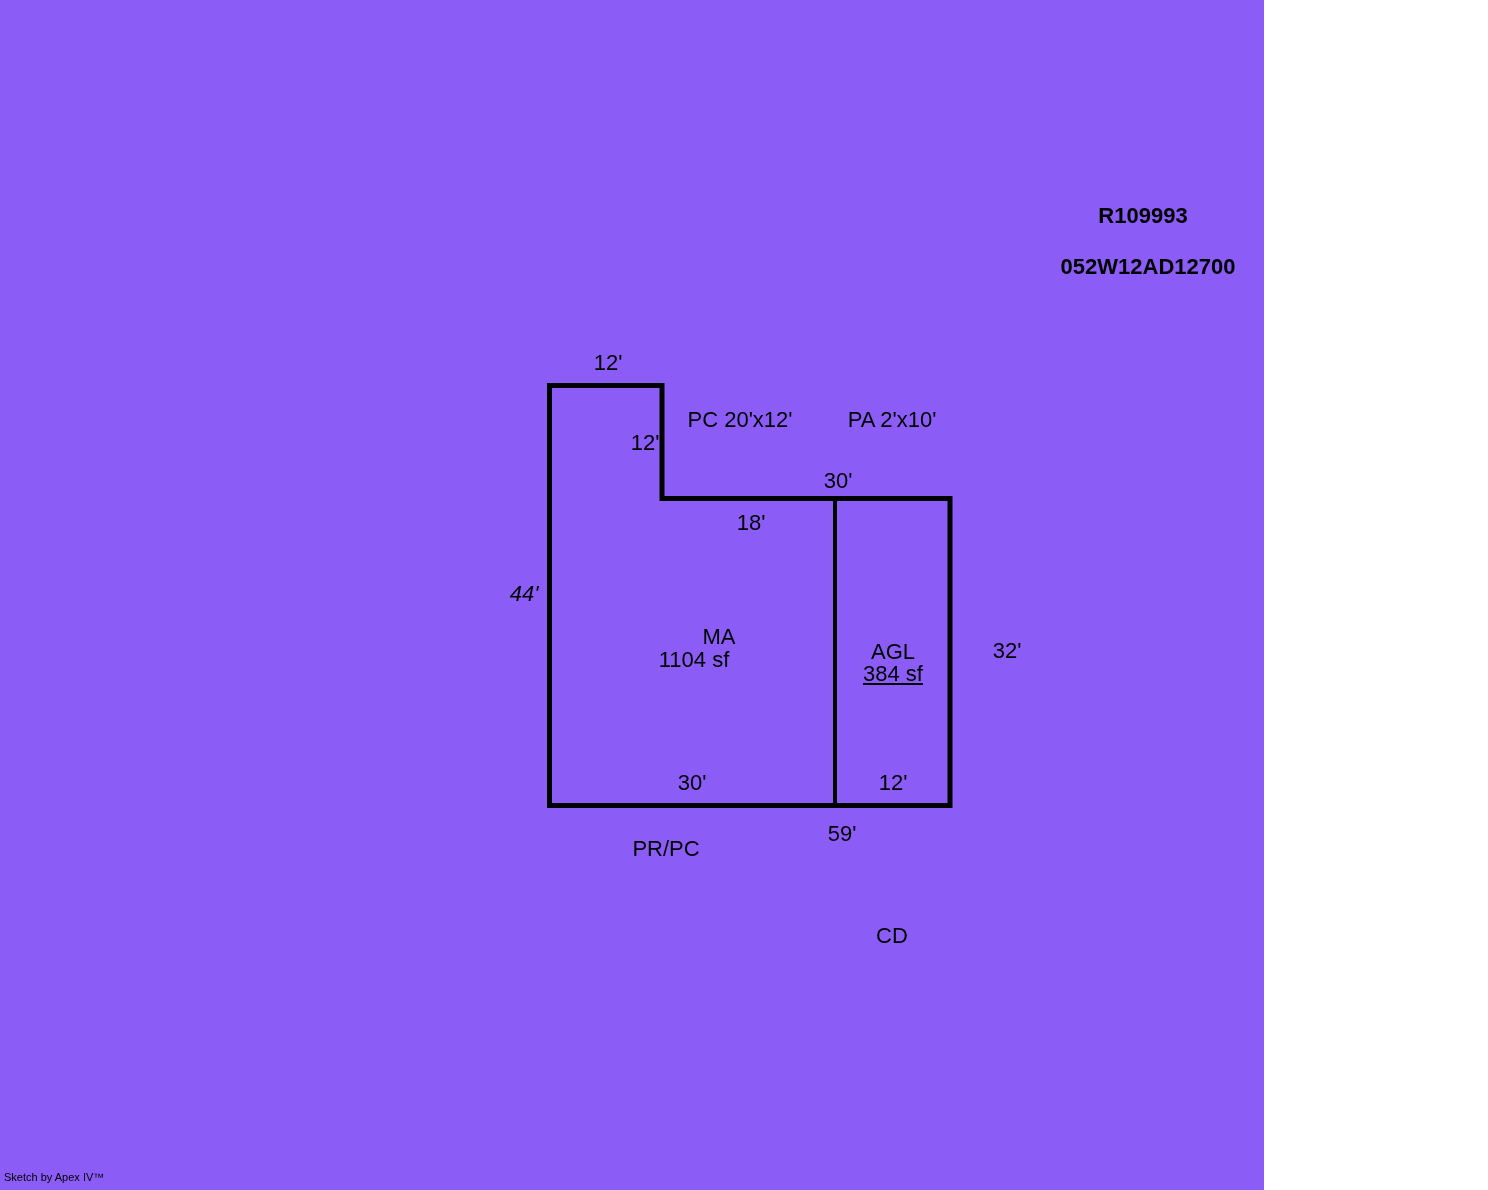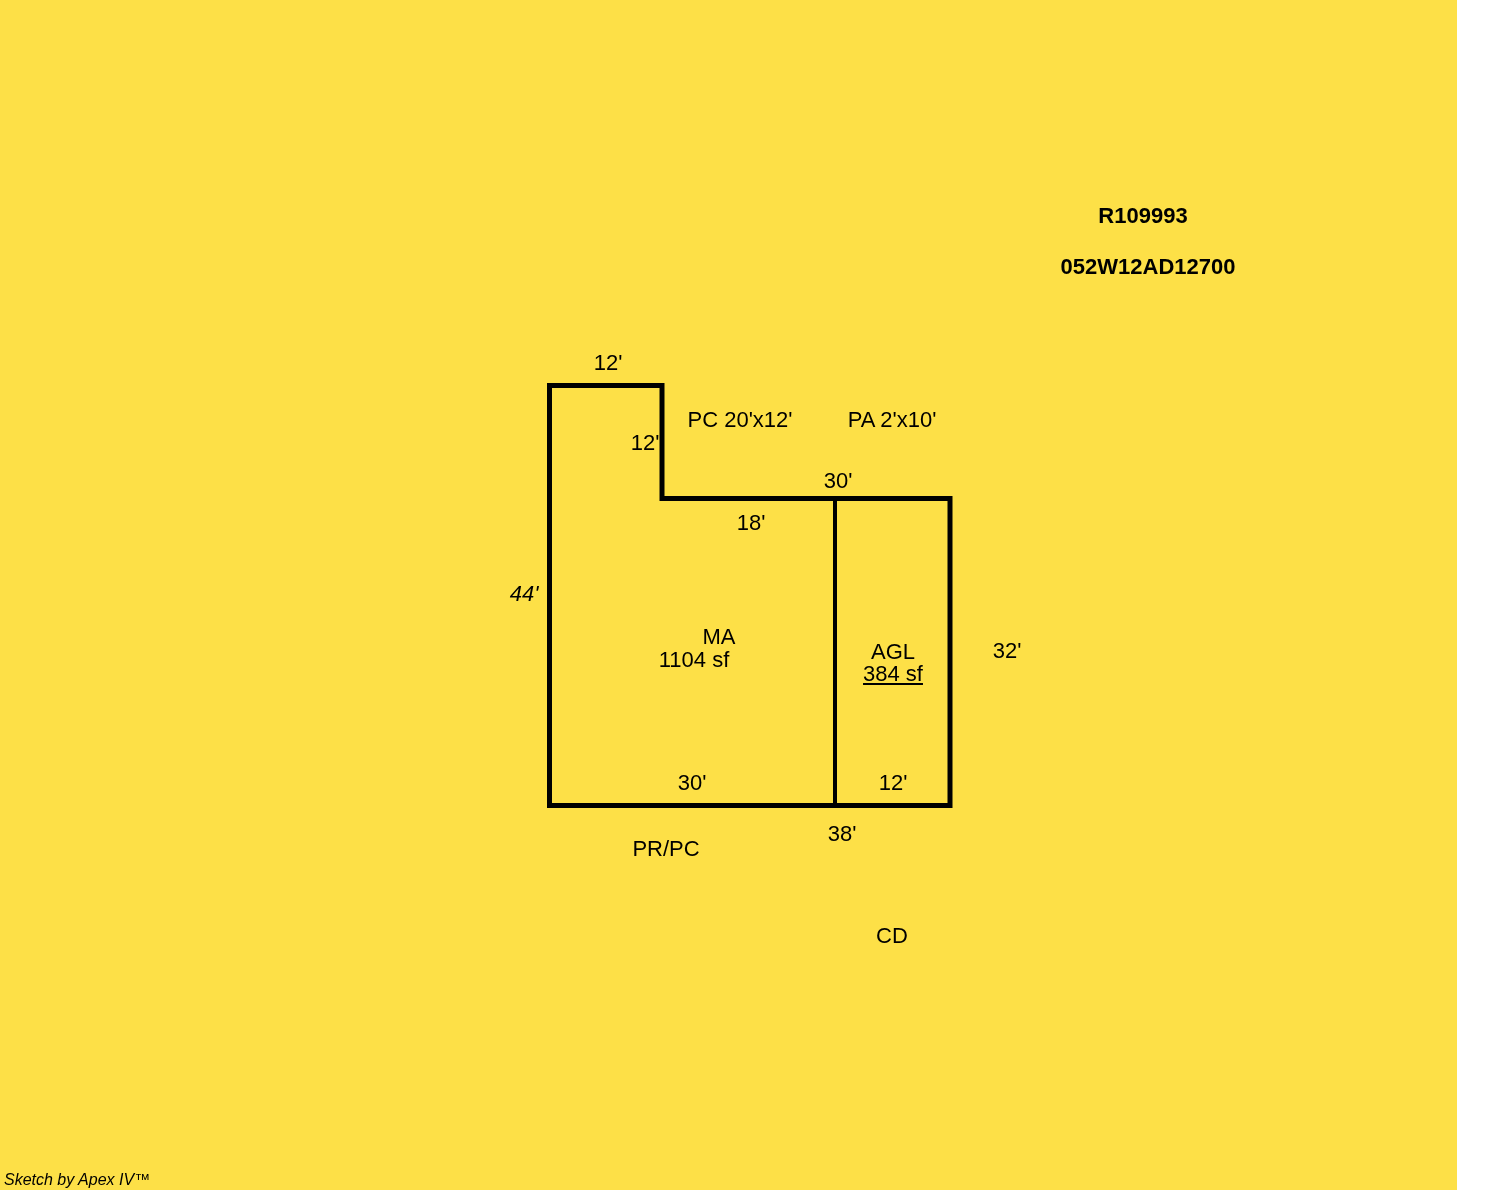--- a/index.html
+++ b/index.html
@@ -2,23 +2,23 @@
 <html><head>
 <meta charset="utf-8">
 <style>
   html, body {
     margin: 0;
     padding: 0;
     background: #ffffff;
   }
   .page {
     position: relative;
-    width: 1457px;
+    width: 1264px;
     height: 1190px;
-    background: #fde047;
+    background: #8b5cf6;
     font-family: "Liberation Sans", sans-serif;
     color: #000000;
     overflow: hidden;
   }
   .plan-svg {
     position: absolute;
     left: 0;
     top: 0;
   }
   .lbl {
@@ -30,23 +30,22 @@
     white-space: nowrap;
   }
   .hdr {
     font-weight: bold;
   }
   .footer-credit {
     position: absolute;
     left: 4px;
     top: 1172px;
     transform: none;
-    font-size: 16px;
+    font-size: 11px;
     white-space: nowrap;
-    font-style: italic;
   }
 </style>
 </head>
 <body>
 
 <div class="page">
 
   <svg class="plan-svg" width="1488" height="1190" viewBox="0 0 1488 1190">
     <polygon points="549.5,385.5 662,385.5 662,498.5 950,498.5 950,805.5 549.5,805.5" fill="none" stroke-width="5" stroke-linejoin="miter" stroke="#000000"></polygon>
     <line x1="835" y1="498.5" x2="835" y2="805.5" stroke-width="4" stroke="#000000"></line>
@@ -56,21 +55,21 @@
   <span class="lbl hdr" style="left:1148px; top:267px;">052W12AD12700</span>
 
   <span class="lbl" style="left:608px; top:363px;">12'</span>
   <span class="lbl" style="left:645px; top:443px;">12'</span>
   <span class="lbl" style="left:838px; top:481px;">30'</span>
   <span class="lbl" style="left:751px; top:523px;">18'</span>
   <span class="lbl" style="left:524px; top:594px;font-style:italic;">44'</span>
   <span class="lbl" style="left:975px; top:651px;margin-left:32px;">32'</span>
   <span class="lbl" style="left:692px; top:783px;">30'</span>
   <span class="lbl" style="left:893px; top:783px;">12'</span>
-  <span class="lbl" style="left:842px; top:834px;">38'</span>
+  <span class="lbl" style="left:842px; top:834px;">59'</span>
 
   <span class="lbl" style="left:740px; top:420px;">PC 20'x12'</span>
   <span class="lbl" style="left:892px; top:420px;">PA 2'x10'</span>
   <span class="lbl" style="left:692px; top:637px;margin-left:27px;">MA</span>
   <span class="lbl" style="left:694px; top:660px;">1104 sf</span>
   <span class="lbl" style="left:893px; top:652px;">AGL</span>
   <span class="lbl" style="left:893px; top:674px;text-decoration:underline;">384 sf</span>
   <span class="lbl" style="left:666px; top:849px;">PR/PC</span>
   <span class="lbl" style="left:892px; top:936px;">CD</span>
 

